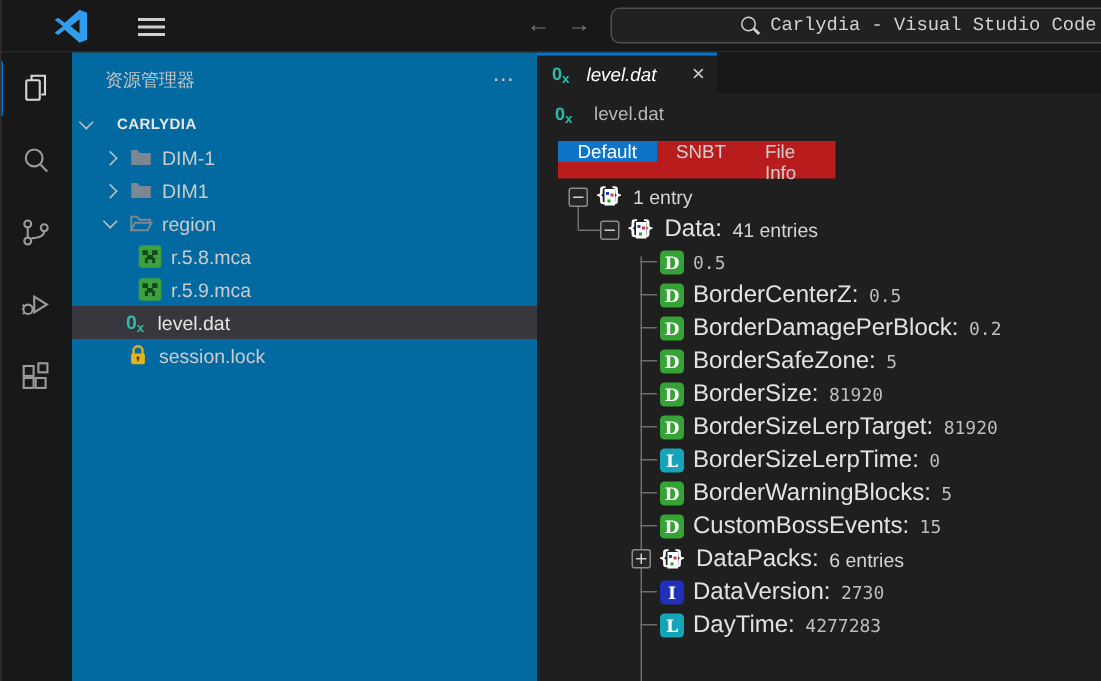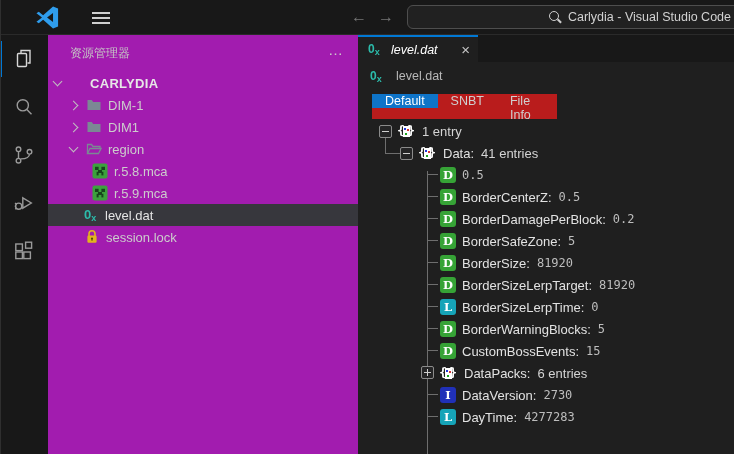--- a/index.html
+++ b/index.html
@@ -5,21 +5,21 @@
   * { margin:0; padding:0; box-sizing:border-box; }
   html,body { width:734px; height:454px; overflow:hidden; }
   body {
     font-family:"Liberation Sans", sans-serif;
     background:#1f1f1f; color:#cccccc; position:relative;
   }
   body::before{ content:""; position:absolute; left:0; top:0; width:1px; height:100%; background:#2f2f2f; z-index:50;}
 
   
   #titlebar{ position:absolute; left:0; top:0; width:734px; height:35px;
-    background:#181818; border-bottom:1px solid #2a2a2a; }
+    background:#181818; border-bottom:1px solid #2a2a2a;font-family:Liberation Mono, monospace; }
   #vscode-logo{ position:absolute; left:36px; top:6px; width:23px; height:23px; }
   #menu-btn{ position:absolute; left:92px; top:9px; width:20px; height:16px; }
   #menu-btn span{ display:block; width:18px; height:1.6px; background:#cfcfcf; margin:3.4px 0; }
   .navarrow{ position:absolute; top:5px; width:20px; height:24px; color:#767676;
     font-size:16px; line-height:24px; text-align:center; }
   .navarrow::before{ }
   #nav-back{ left:349px; }  #nav-back::before{ content:"\2190"; }
   #nav-fwd{ left:376px; }   #nav-fwd::before{ content:"\2192"; }
   #cmdcenter{ position:absolute; left:407px; top:5px; width:333px; height:24px;
     background:#212121; border:1px solid #4e4e4e; border-radius:6px;
@@ -32,29 +32,29 @@
   #cmdtext{ font-size:12.5px; color:#d2d2d2; }
 
   
   #activitybar{ position:absolute; left:0; top:35px; width:48px; height:419px; background:#181818; }
   .abitem{ position:relative; width:48px; height:48px; display:flex; align-items:center; justify-content:center; }
   .abitem svg{ stroke:#9a9a9a; fill:none; stroke-width:1.4; }
   .abitem.active svg{ stroke:#d7d7d7; }
   .abitem.active::before{ content:""; position:absolute; left:0; top:6px; width:2px; height:36px; background:#0078d4; }
 
   
-  #sidebar{ position:absolute; left:48px; top:35px; width:310px; height:419px; background:#a21caf; }
+  #sidebar{ position:absolute; left:48px; top:35px; width:310px; height:419px; background:#0369a1; }
   .sb-head{ height:37px; display:flex; align-items:center; padding:0 14px 0 22px; }
   .sb-title{ font-size:12px; color:#c5c5c5; flex:1; }
   .more{ color:#cccccc; font-size:15px; letter-spacing:1px; }
   .more::before{ content:"\2026"; position:relative; top:-4px; }
   .srow{ height:22px; display:flex; align-items:center; font-size:13px; color:#cccccc; }
   .srow.selected{ background:#37373d; color:#e4e4e4; }
   .srow.root{ padding-left:6px; }
-  .rootlbl{ font-size:13px; font-weight:bold; color:#e7e7e7; letter-spacing:.3px; margin-left:20px; }
+  .rootlbl{ font-size:10px; font-weight:bold; color:#e7e7e7; letter-spacing:.3px; margin-left:8px; }
   .srow.folder{ padding-left:22px; }
   .srow.file1{ padding-left:36px; }
   .srow.file2{ padding-left:44px; }
   .chev{ width:7px; height:7px; border-right:1.4px solid #c0c0c0; border-bottom:1.4px solid #c0c0c0; flex:none; }
   .chev.right{ transform:rotate(-45deg); }
   .chev.down{ transform:rotate(45deg); margin-top:-3px; }
   .srow .chev{ margin-right:9px; }
   .fico{ width:16px; height:16px; flex:none; margin-right:6px; }
   .oxicon{ width:17px; flex:none; margin-right:4px; color:#2cbcab; font-weight:bold; font-size:13px; }
   .oxicon::before{ content:"0"; }
@@ -100,21 +100,21 @@
   .cmp .dots{ position:absolute; left:5px; top:2.5px; width:7px; height:11px; background:#ffffff; }
   .cmp .px{ position:absolute; width:2px; height:2px; }
   .cmp .px.b{ left:1px; top:2px; background:#2438d8; }
   .cmp .px.r{ left:4px; top:3px; background:#d23434; }
   .cmp .px.g{ left:2px; top:7px; background:#1fa51f; }
   .trow.d2 .cmp{ margin-left:2px; }
   .tag{ width:16px; height:16px; border-radius:3px; flex:none; margin:0 6px 0 2px;
     display:flex; align-items:center; justify-content:center;
     font:700 11.5px "DejaVu Serif", serif; color:#ffffff; }
   .tag.d{ background:#36a336; } .tag.l{ background:#16a4b8; } .tag.i{ background:#2030b8; }
-  .tname{ font-size:13px; color:#e2e2e2; margin-right:7px; white-space:pre; }
+  .tname{ font-size:16px; color:#e2e2e2; margin-right:7px; white-space:pre; }
   .tval{ font-family:"DejaVu Sans Mono", monospace; font-size:12px; color:#bdbdbd; }
   .tsuffix{ font-size:13px; color:#d4d4d4; }
 </style>
 </head>
 <body>
 
 <div id="titlebar">
   <svg id="vscode-logo" viewBox="0 0 100 100">
     <path fill="#2f9ded" fill-rule="evenodd" d="M74 2 96 11 V89 L74 98 L31 60 L12 75 L2 69 L26 50 L2 31 L12 25 L31 40 Z M74 30 L48 50 L74 70 Z"></path>
   </svg>

